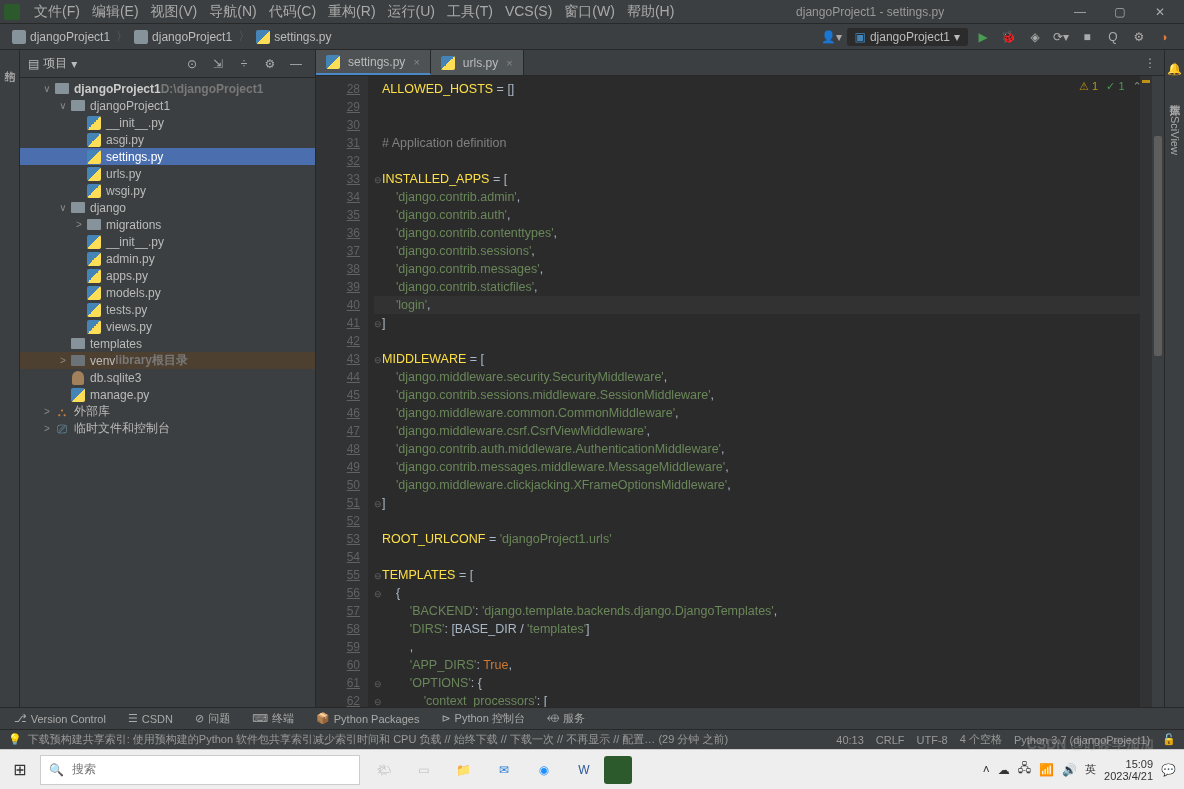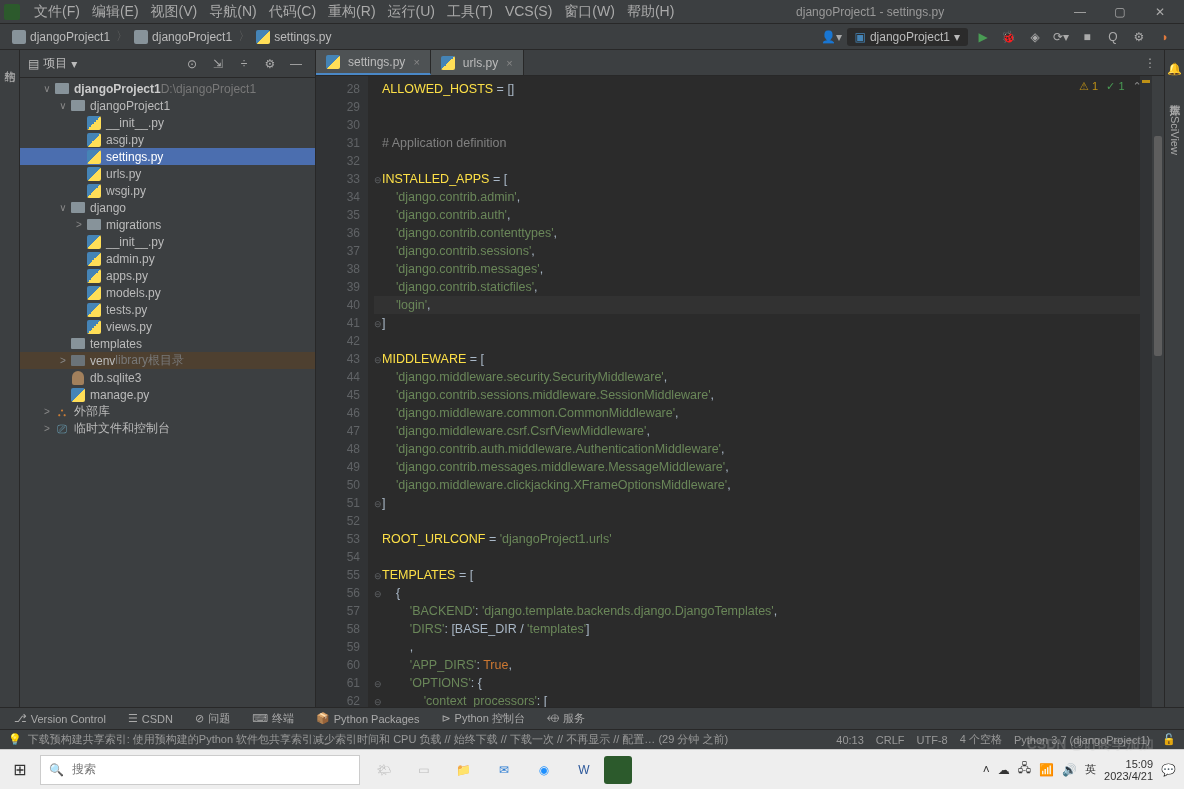--- a/index.html
+++ b/index.html
@@ -37,31 +37,31 @@
 .tree-row.selected { background: #4b6eaf; color: #fff; }
 .tree-indent { display: inline-block; }
 .tree-exp { width: 14px; text-align: center; color: #888; font-size: 10px; }
 .tree-icon { width: 16px; height: 16px; display: inline-flex; align-items: center; justify-content: center; margin-right: 4px; }
 .ic-folder { background: #87939a; width: 14px; height: 11px; border-radius: 1px; }
 .ic-folder.dark { background: #6b7378; }
 .ic-pyf { width: 14px; height: 14px; background: linear-gradient(135deg, #4584b6 50%, #ffde57 50%); border-radius: 2px; }
 .ic-db { width: 12px; height: 14px; background: #a2805c; border-radius: 6px 6px 2px 2px; }
 .tree-label { font-size: 12px; }
 .tree-label.bold { font-weight: bold; color: #ccc; }
-.tree-label.muted { color: #787878; }
+.tree-label.muted { color: #787878; font-weight: bold; }
 
 .editor-area { flex: 1; display: flex; background: #2b2b2b; min-width: 0; }
 .editor-content { flex: 1; display: flex; flex-direction: column; min-width: 0; }
 .tab-bar { height: 26px; background: #3c3f41; display: flex; align-items: stretch; border-bottom: 1px solid #282828; }
 .tab { display: flex; align-items: center; padding: 0 10px; gap: 4px; background: #515658; border-right: 1px solid #282828; }
 .tab.active { background: #4e5254; border-bottom: 2px solid #4a88c7; }
 .tab-close { color: #888; font-size: 11px; margin-left: 4px; }
 
 .code-area { flex: 1; display: flex; overflow: hidden; position: relative; }
-.gutter-col { width: 52px; background: #313335; text-align: right; padding: 4px 8px 4px 4px; color: #606366; font-family: "Consolas", monospace; font-size: 12px; line-height: 18px; }
+.gutter-col { width: 52px; background: #313335; text-align: right; padding: 4px 8px 4px 4px; color: #606366; font-family: "Consolas", monospace; font-size: 12px; line-height: 18px; text-decoration: underline; }
 .code-col { flex: 1; padding: 4px 0 4px 6px; font-family: "Consolas", monospace; font-size: 12.5px; line-height: 18px; white-space: pre; overflow: hidden; }
 .code-line { height: 18px; }
 .code-line.hl { background: #323232; }
 .k-str { color: #6a8759; }
 .k-com { color: #808080; }
 .k-var { color: #fde047; }
 .k-txt { color: #a9b7c6; }
 .k-bool { color: #cc7832; }
 .fold-mark { display: inline-block; width: 8px; color: #606366; font-size: 9px; }
 

